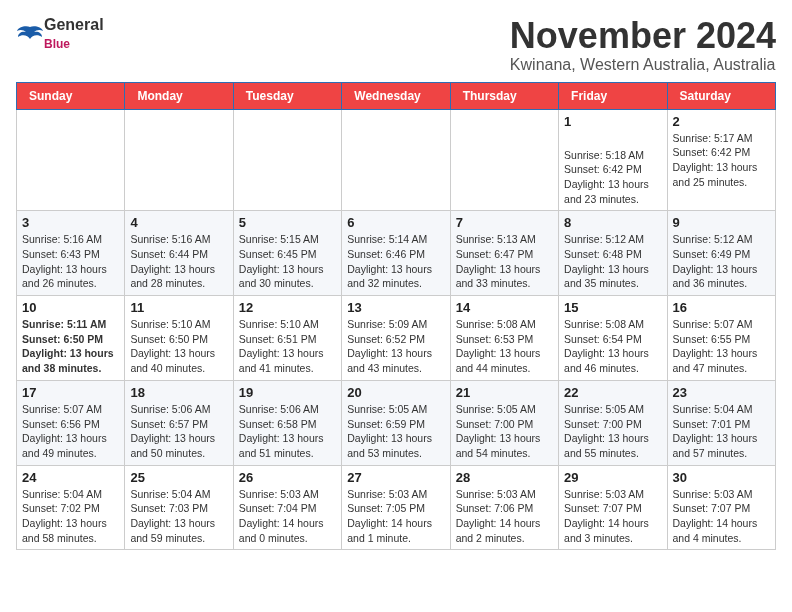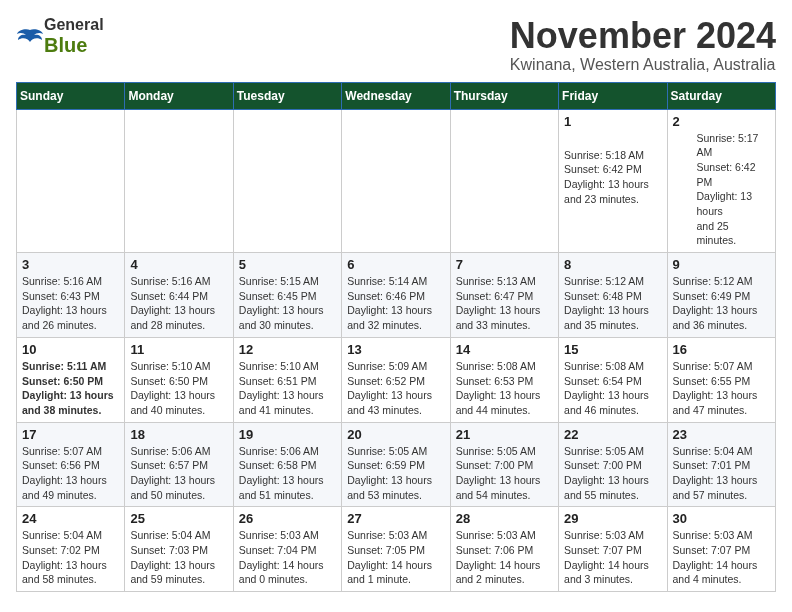--- a/index.html
+++ b/index.html
@@ -36,23 +36,23 @@
     .location-title {
       font-size: 16px;
       color: #555;
     }
     .calendar-table {
       width: 100%;
       border-collapse: collapse;
       font-size: 11px;
     }
     .calendar-table th {
-      background-color: #14532d;
+      background-color: #ef4444;
       color: #fff;
-      padding: 6px 3px;
+      padding: 6px 12px;
       text-align: left;
       font-size: 12px;
       border: 1px solid #2e6db4;
     }
     .calendar-table td {
       border: 1px solid #ccc;
       vertical-align: top;
       padding: 4px 5px;
       height: 80px;
       width: 108px;
@@ -80,21 +80,21 @@
 <body>
 
 <div class="header-area">
   <div class="logo">
     <svg class="logo-bird" viewBox="0 0 28 22" xmlns="http://www.w3.org/2000/svg">
       <path d="M14 4 C18 2, 26 4, 27 8 C24 6, 20 7, 18 9 C22 8, 26 10, 26 14 C22 11, 16 12, 14 16 C12 12, 6 11, 2 14 C2 10, 6 8, 10 9 C8 7, 4 6, 1 8 C2 4, 10 2, 14 4 Z" fill="#1a5ca8"></path>
     </svg>
     <div>
       <div>
         <span style="font-size:16px;font-weight:bold;color:#333;">General</span><br>
-        <span style="font-size:20px;font-weight:bold;color:#4d7c0f;">Blue</span>
+        <span style="font-size:12px;font-weight:bold;color:#be185d;">Blue</span>
       </div>
     </div>
   </div>
   <div class="title-area">
     <div class="month-title">November 2024</div>
     <div class="location-title">Kwinana, Western Australia, Australia</div>
   </div>
 </div>
 
 <table class="calendar-table">
@@ -118,21 +118,21 @@
         <td class="empty-cell"></td>
         <td>
           <div class="day-number">1</div>
           <div class="day-detail" style="white-space: pre-line; margin-top: 19px;">Sunrise: 5:18 AM
 Sunset: 6:42 PM
 Daylight: 13 hours
 and 23 minutes.</div>
         </td>
         <td>
           <div class="day-number">2</div>
-          <div class="day-detail" style="white-space: pre-line; margin-left: 24px;">Sunrise: 5:17 AM
+          <div class="day-detail" style="white-space: pre-line;">Sunrise: 5:17 AM
 Sunset: 6:42 PM
 Daylight: 13 hours
 and 25 minutes.</div>
         </td>
       </tr>
       <tr>
         <td>
           <div class="day-number">3</div>
           <div class="day-detail" style="white-space: pre-line;">Sunrise: 5:16 AM
 Sunset: 6:43 PM

